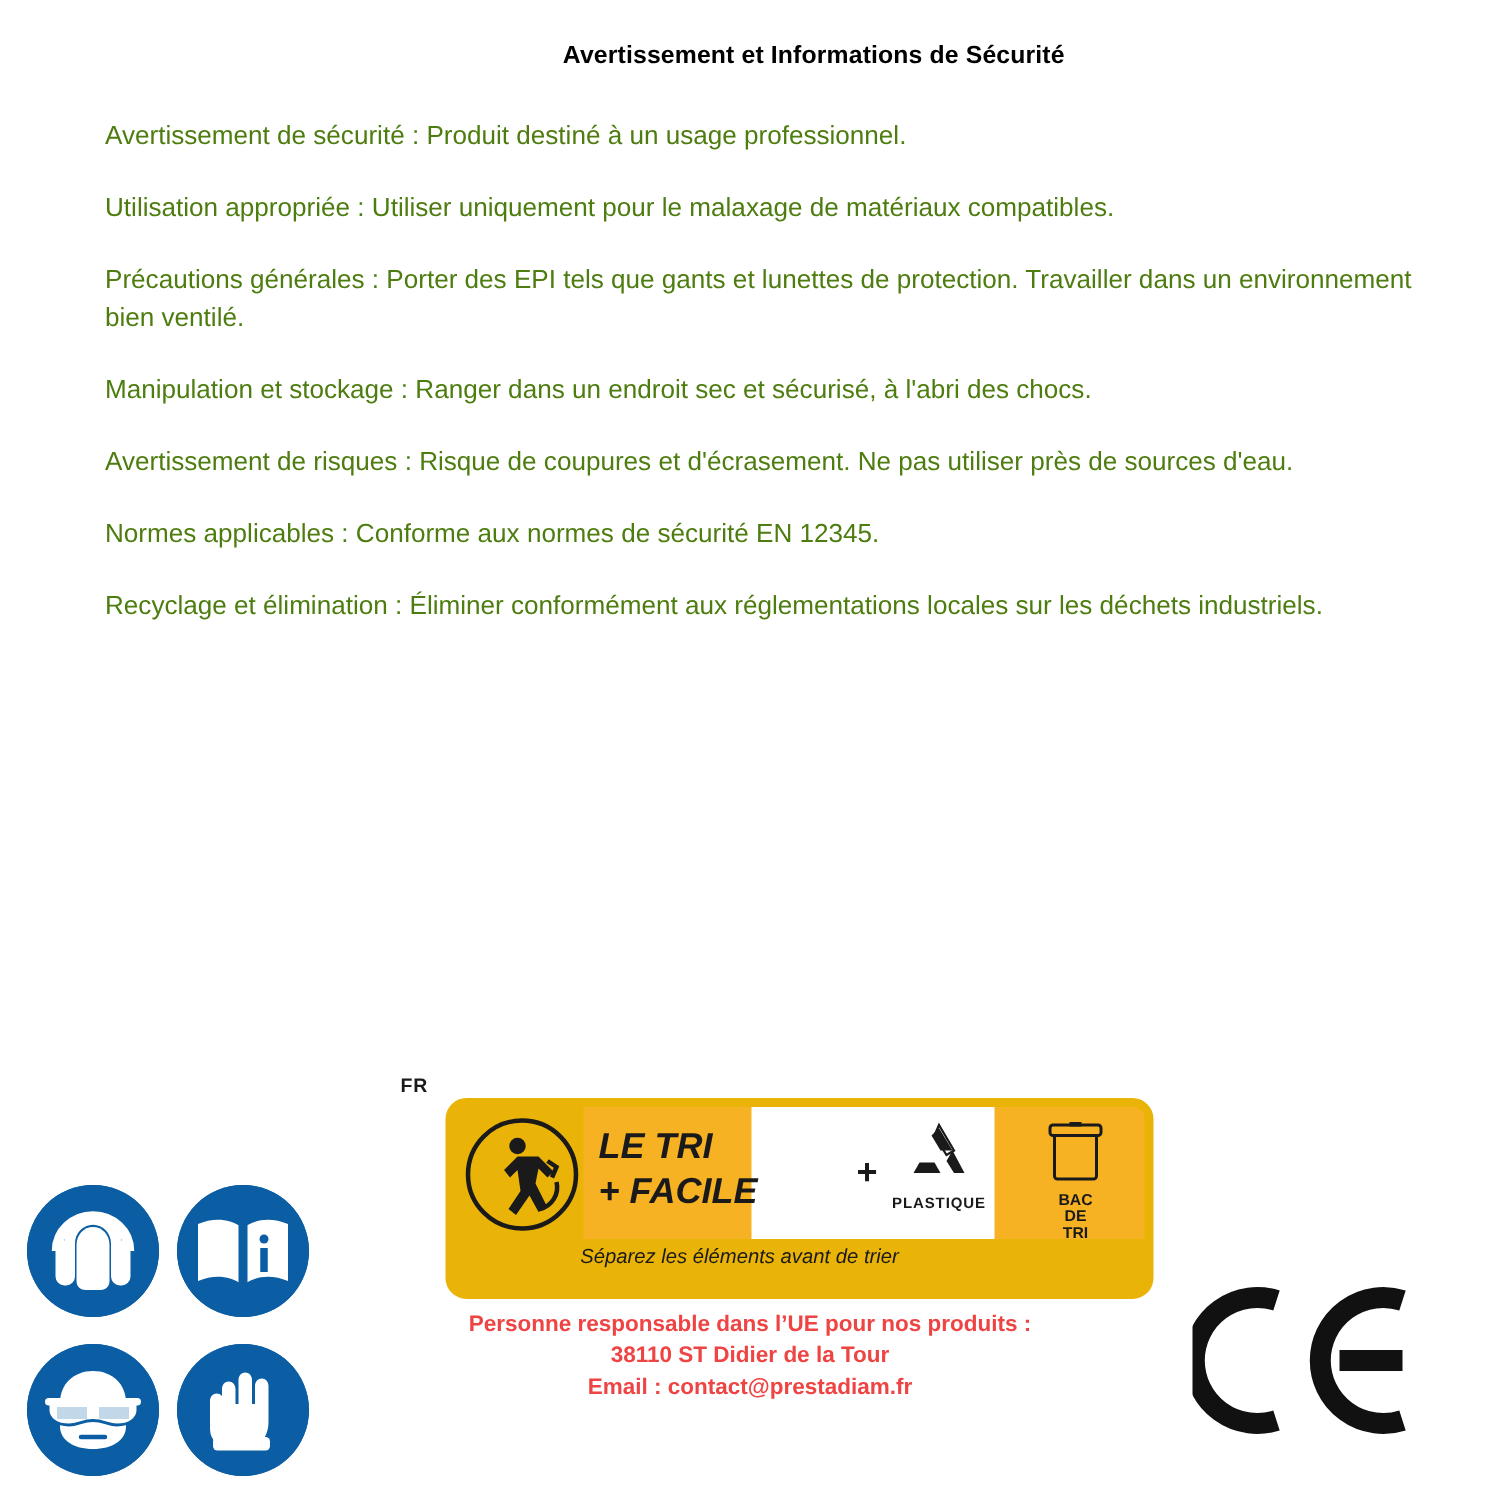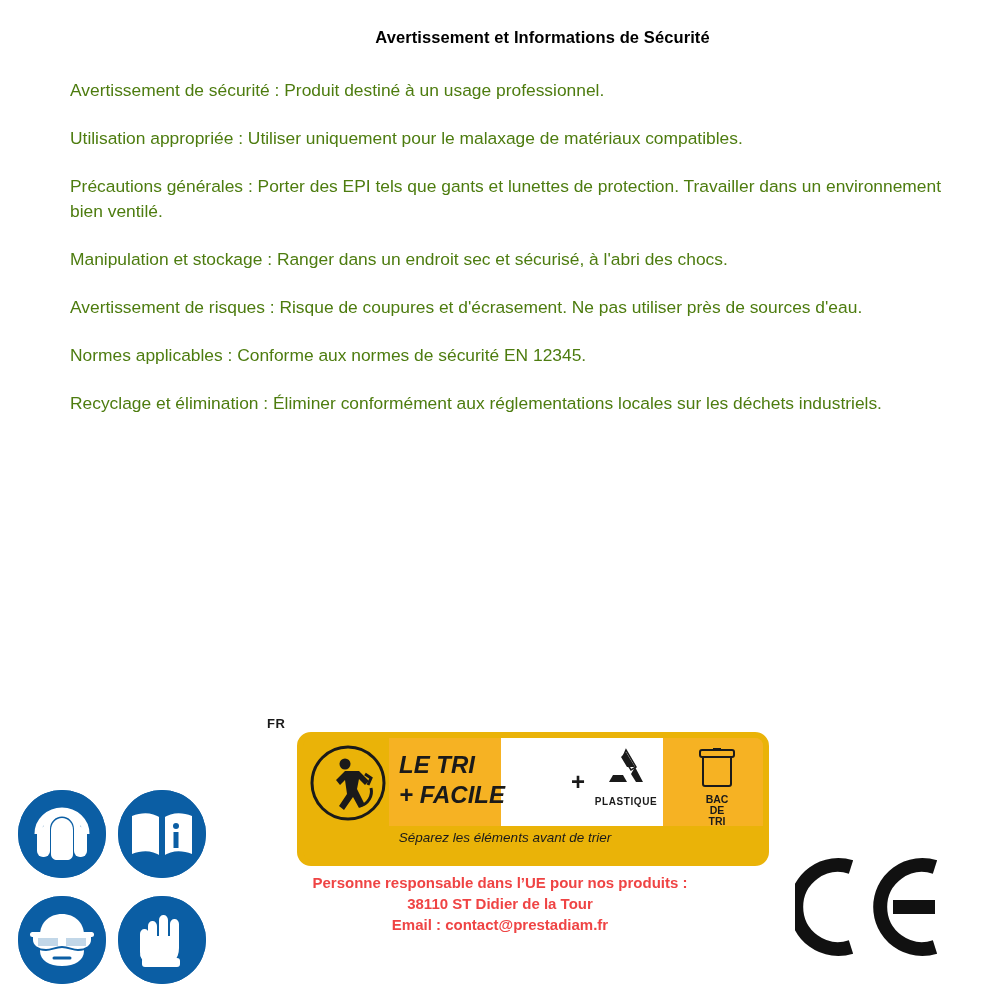--- a/index.html
+++ b/index.html
@@ -149,21 +149,21 @@
     color: #1a1a1a;
     font-weight: bold;
     font-style: italic;
     line-height: 30px;
     font-size: 24px;
     text-align: left;
   }
   .tri-text .l2 { white-space: nowrap; }
   .tri-sub {
     position: absolute;
-    left: 12px;
+    left: 0;
     top: 92px;
     width: 380px;
     text-align: center;
     font-size: 13.5px;
     font-style: italic;
     color: #1a1a1a;
   }
   .tri-item {
     position: absolute;
     top: 8px;

